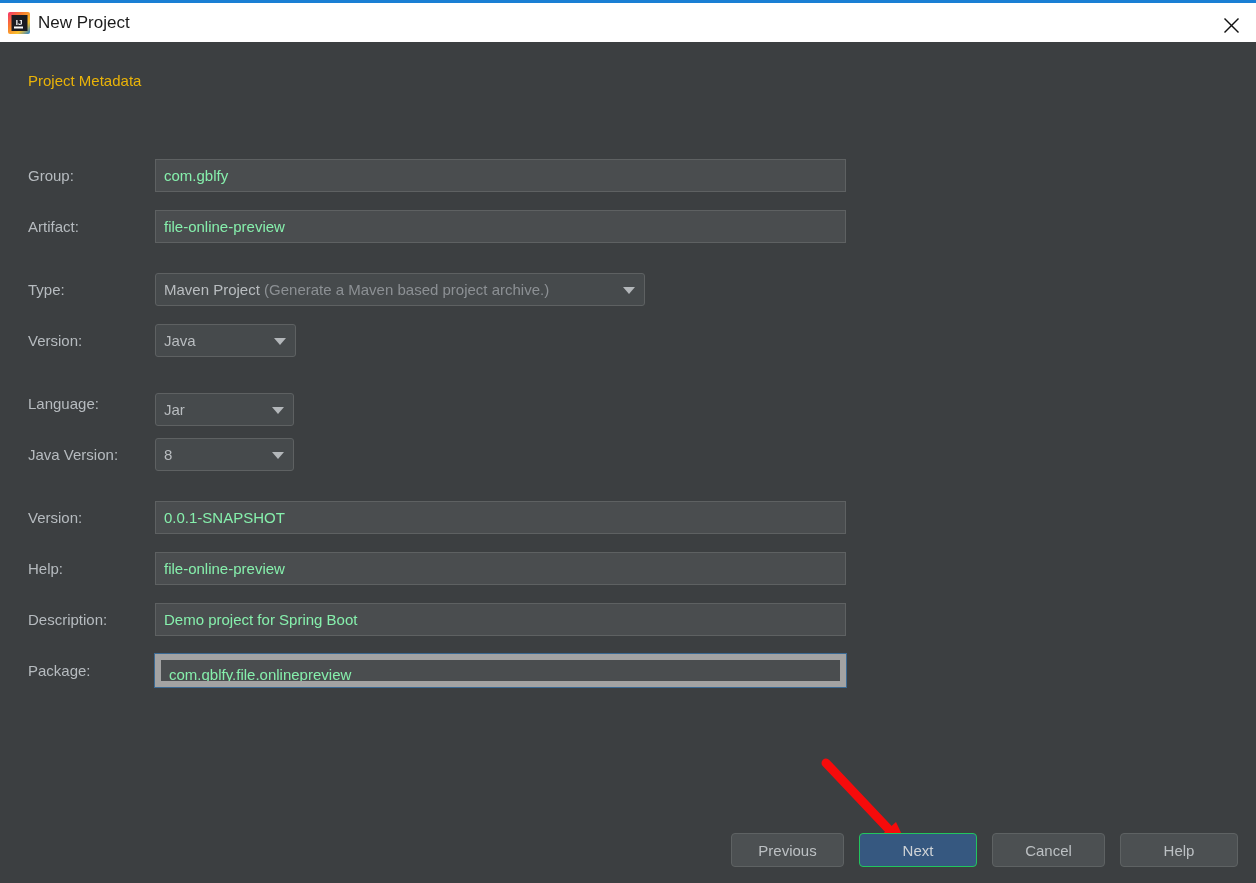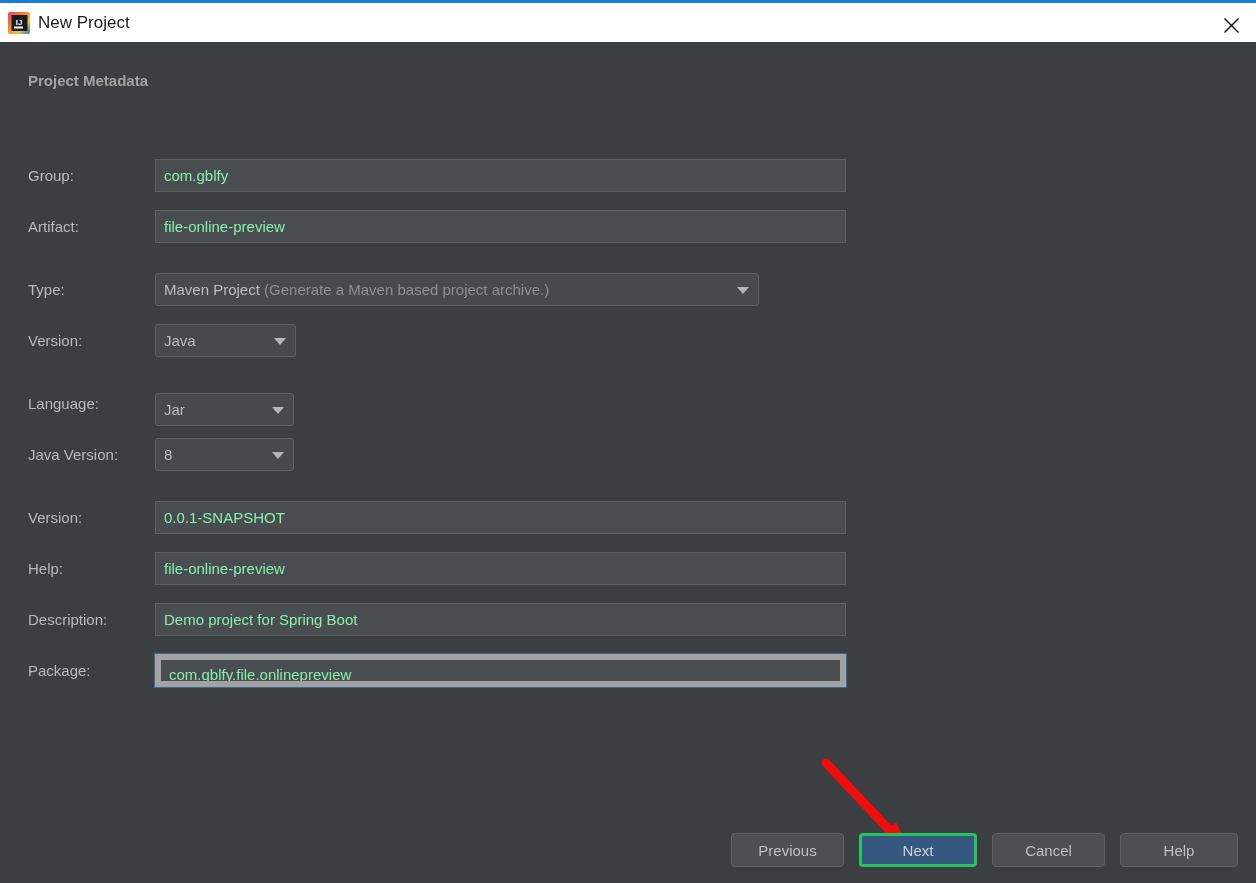--- a/index.html
+++ b/index.html
@@ -64,22 +64,22 @@
     left: 0; top: 42px;
     width: 1256px;
     height: 841px;
     background: #3c3f41;
   }
 
   #section-title {
     position: absolute;
     left: 28px; top: 30px;
     font-size: 15px;
-    font-weight: bold;
-    color: #a3a3a3;
+    font-weight: normal;
+    color: #eab308;
     white-space: nowrap;
   }
 
   .field-label {
     position: absolute;
     left: 28px;
     font-size: 15px;
     color: #b6bbbf;
     white-space: nowrap;
     line-height: 20px;
@@ -149,21 +149,21 @@
     color: #bcc0c3;
     font-size: 15px;
     display: flex;
     align-items: center;
     justify-content: center;
     cursor: pointer;
     font-family: "Liberation Sans", sans-serif;
   }
   .dlg-button.default {
     background: #365880;
-    border: 3px solid #22c55e;
+    border: 1px solid #22c55e;
     color: #cfd3d6;
   }
 
   
   #annotation-arrow {
     position: absolute;
     left: 800px; top: 705px;
     width: 140px; height: 130px;
     pointer-events: none;
   }
@@ -206,21 +206,21 @@
 
     <div id="section-title">Project Metadata</div>
 
     <div class="field-label" style="top:124px">Group:</div>
     <div class="text-input wide" style="top:117px">com.gblfy</div>
 
     <div class="field-label" style="top:175px">Artifact:</div>
     <div class="text-input wide" style="top:168px">file-online-preview</div>
 
     <div class="field-label" style="top:238px">Type:</div>
-    <div class="combo" style="top:231px;width:604px">
+    <div class="combo" style="top:231px;width:490px">
       <span>Maven Project</span>
       <span class="dim">(Generate a Maven based project archive.)</span>
       <span class="arrow"></span>
     </div>
 
     <div class="field-label" style="top:289px">Version:</div>
     <div class="combo" style="top:282px;width:141px">
       <span>Java</span>
       <span class="arrow"></span>
     </div>

